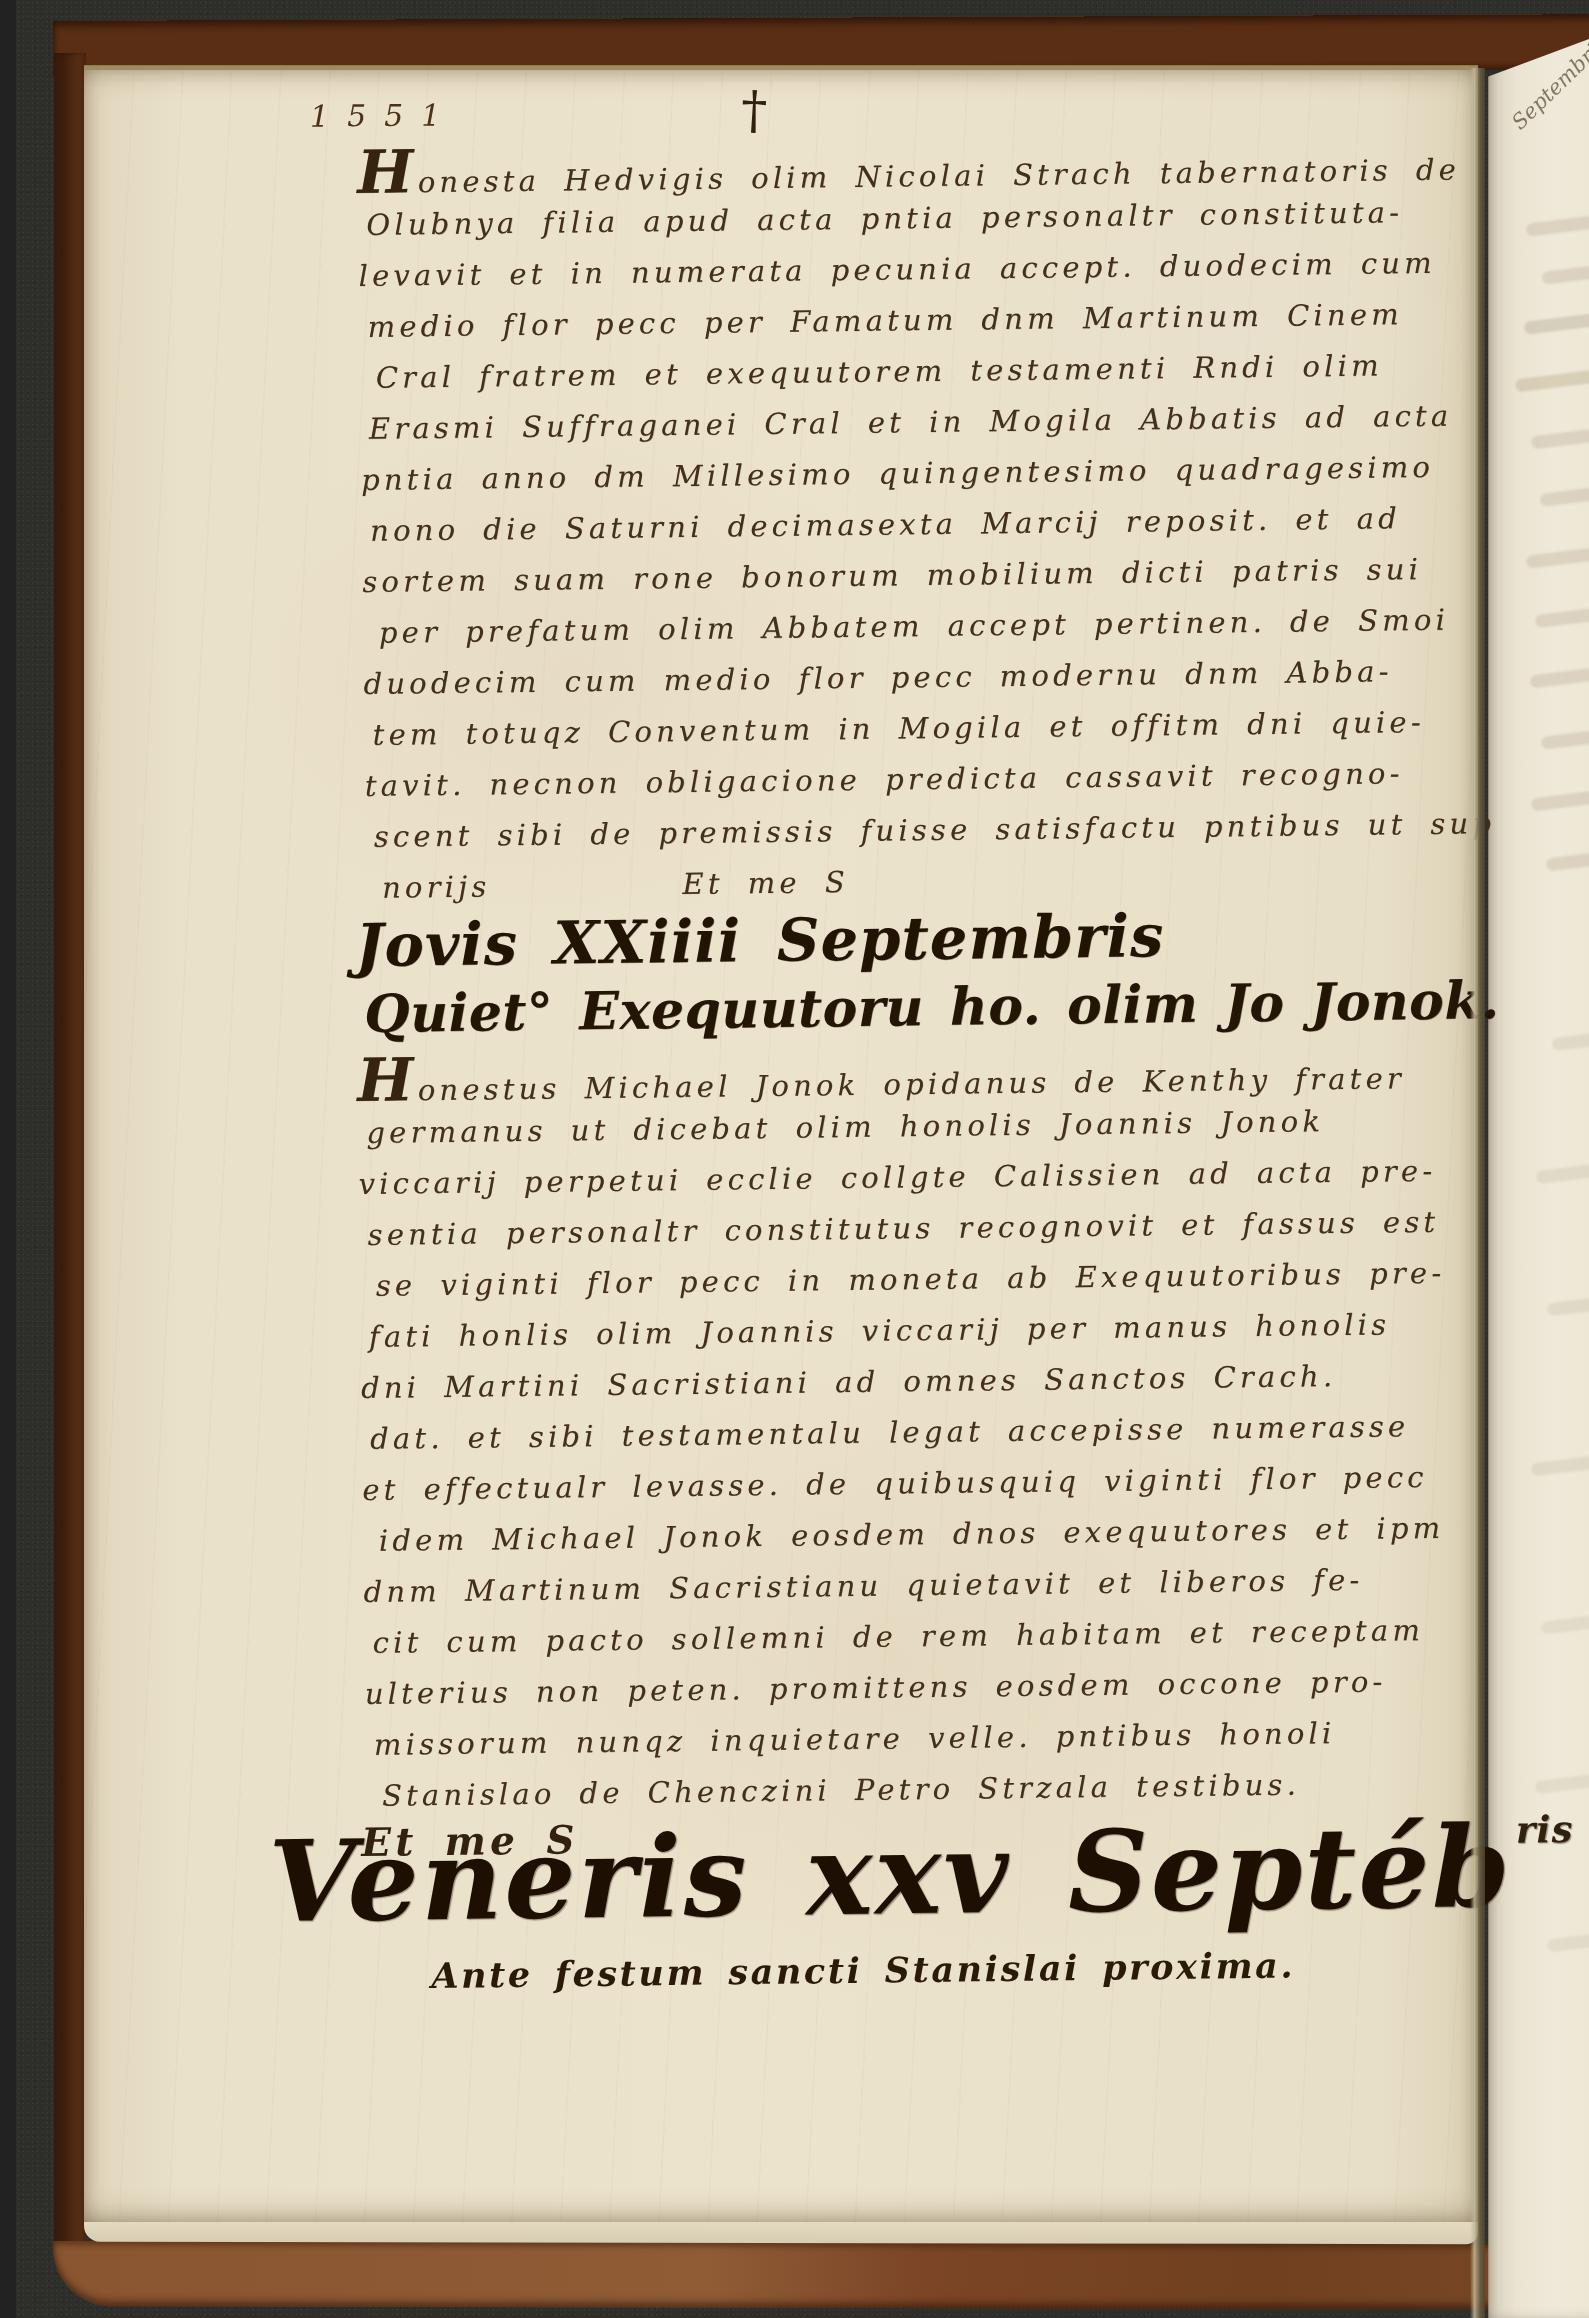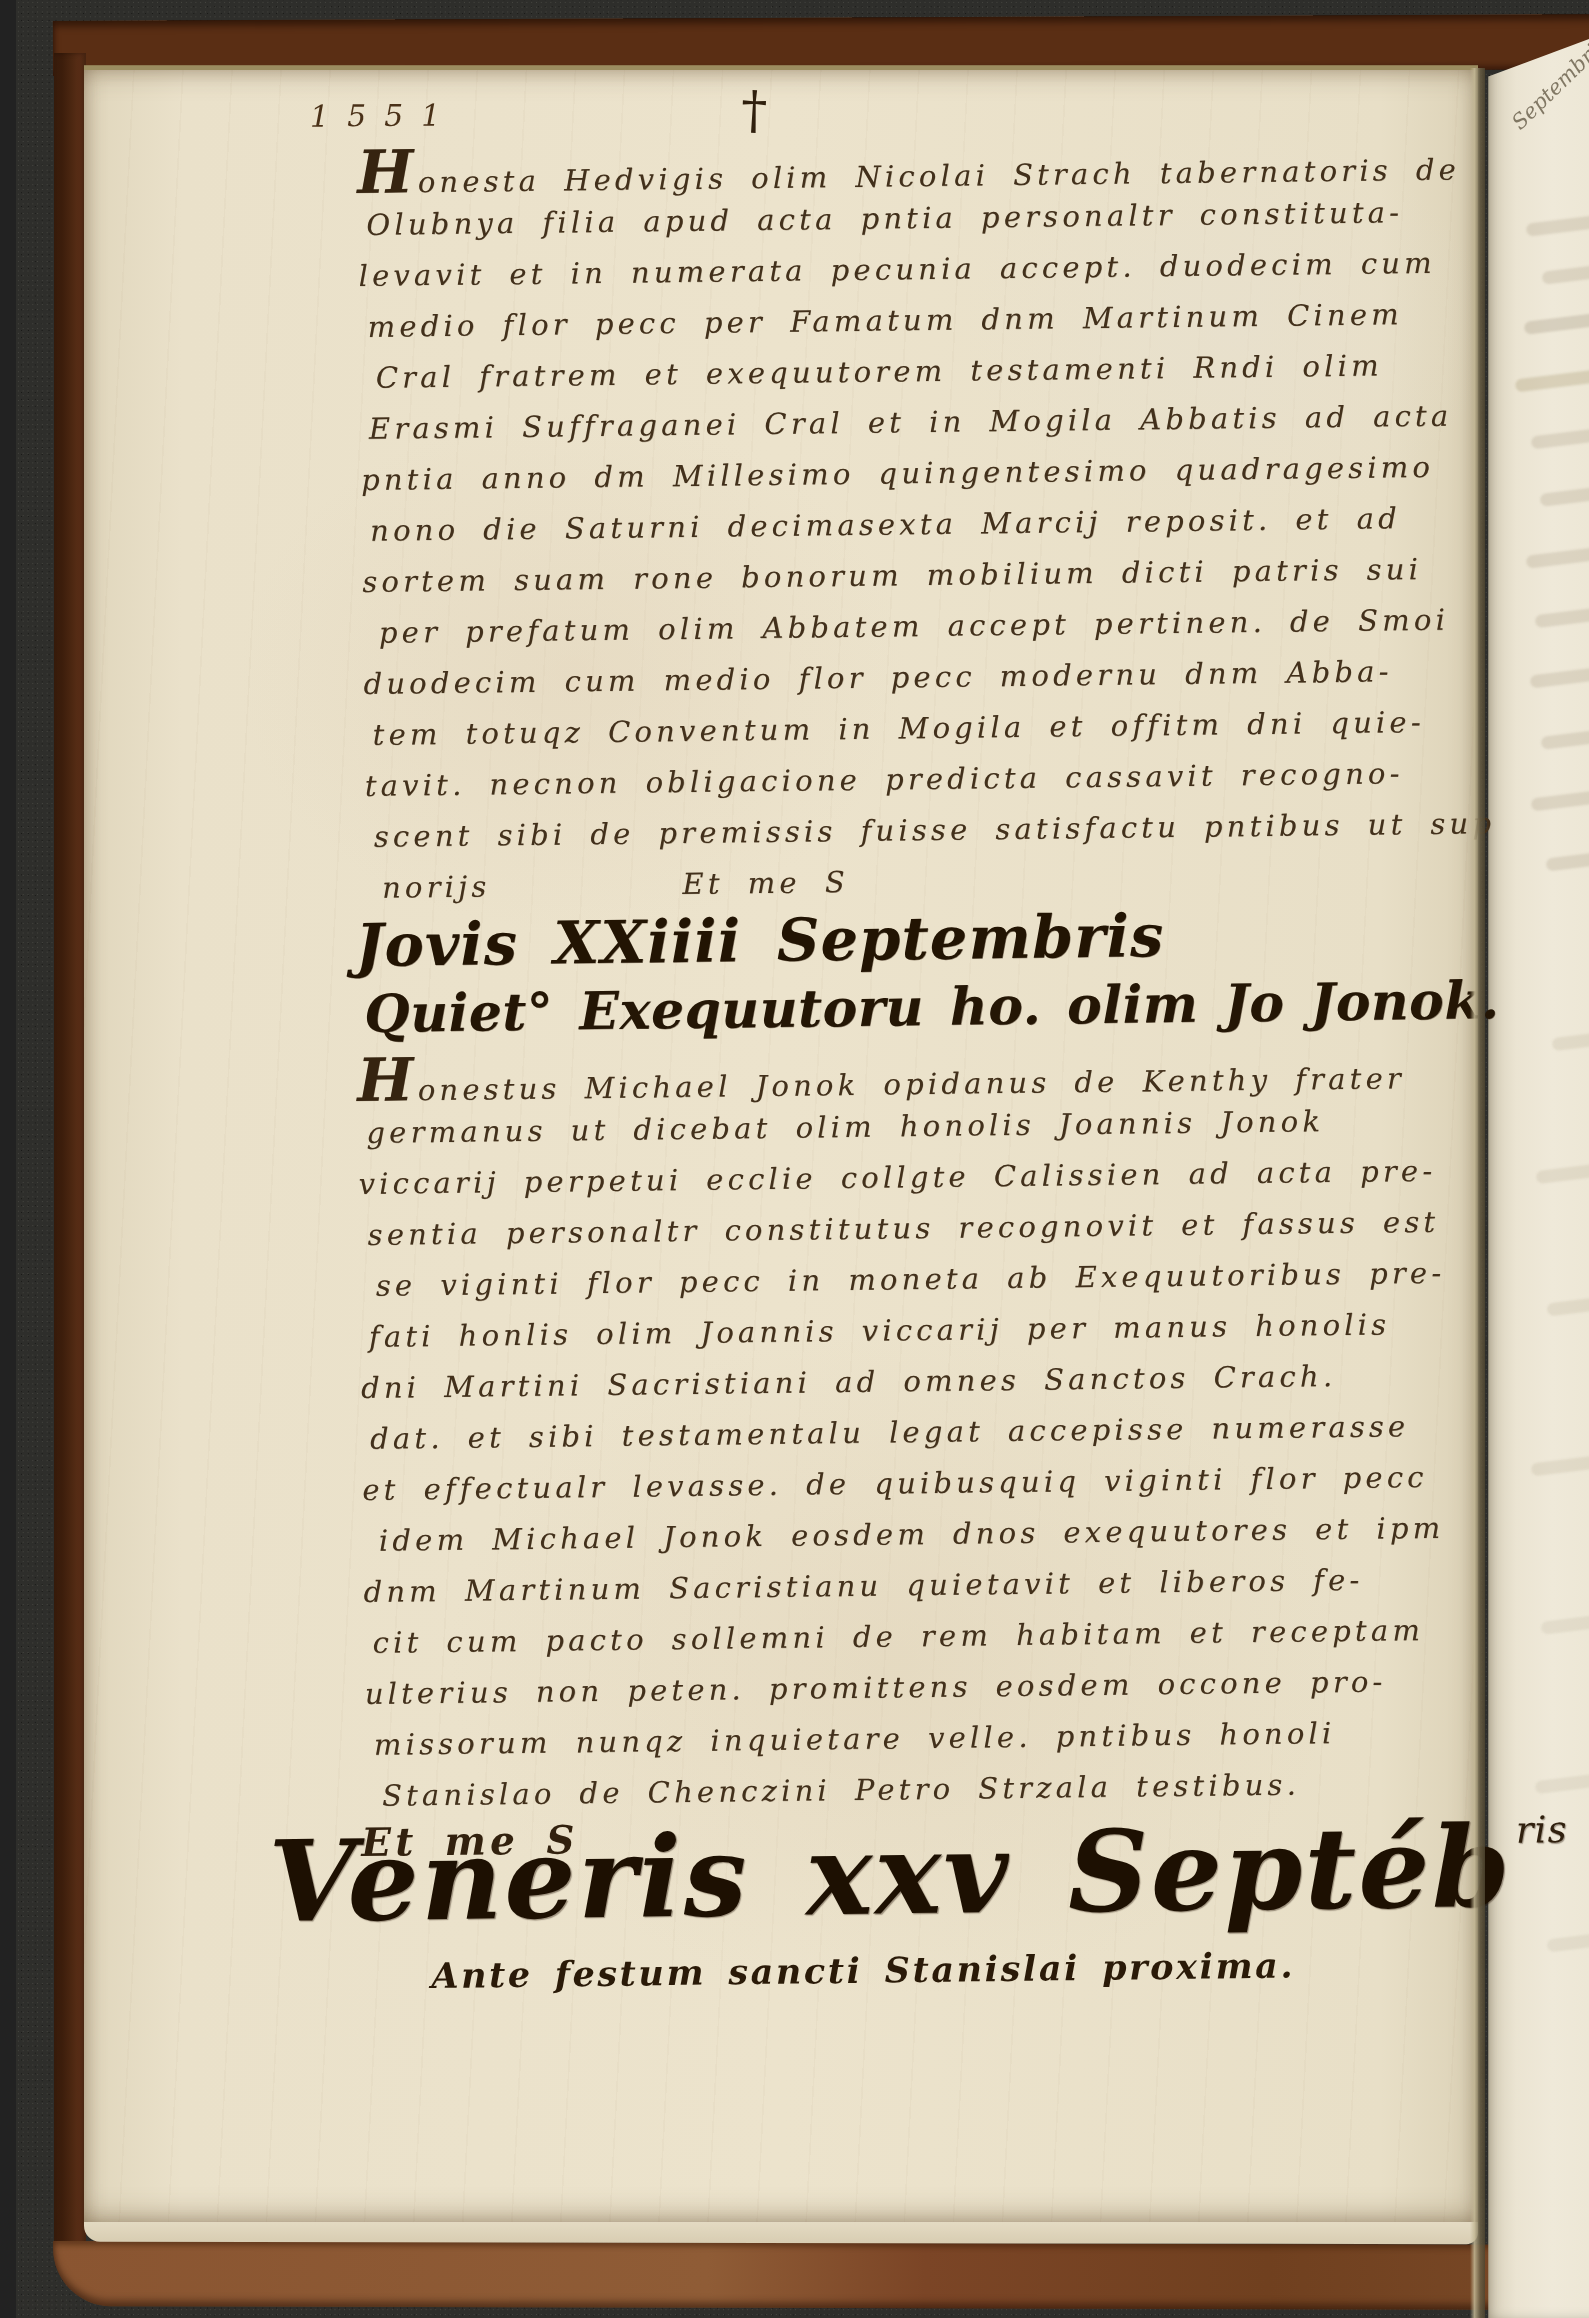--- a/index.html
+++ b/index.html
@@ -108,21 +108,21 @@
     font-size:39px;font-weight:bold;font-style:italic;letter-spacing:4.2px;word-spacing:9.5px;
     color:#32210e;white-space:pre;transform:rotate(-0.7deg);transform-origin:left top;
   }
   .h2main{
     position:absolute;left:184px;top:1748px;
     font-size:112px;line-height:1.15;font-weight:bold;font-style:italic;letter-spacing:2.1px;word-spacing:16px;
     color:#1d1002;white-space:pre;transform:rotate(-0.7deg);transform-origin:left top;
     text-shadow:1.1px 1.1px 1.1px rgba(35,18,4,.4);
   }
   .h2main .sup{
-    font-size:37px;font-weight:normal;position:relative;top:-63px;left:4.2px;letter-spacing:1.1px;
+    font-size:37px;font-weight:bold;position:relative;top:-63px;left:4.2px;letter-spacing:1.1px;
     color:#30200e;
   }
   .h2sub{
     position:absolute;left:347px;top:1885px;
     font-size:35px;font-weight:bold;font-style:italic;letter-spacing:2.6px;word-spacing:7.4px;
     color:#2a1a08;white-space:pre;transform:rotate(-0.7deg);transform-origin:left top;
   }
   
   .margin-note{
     position:absolute;left:24.4px;top:89px;

